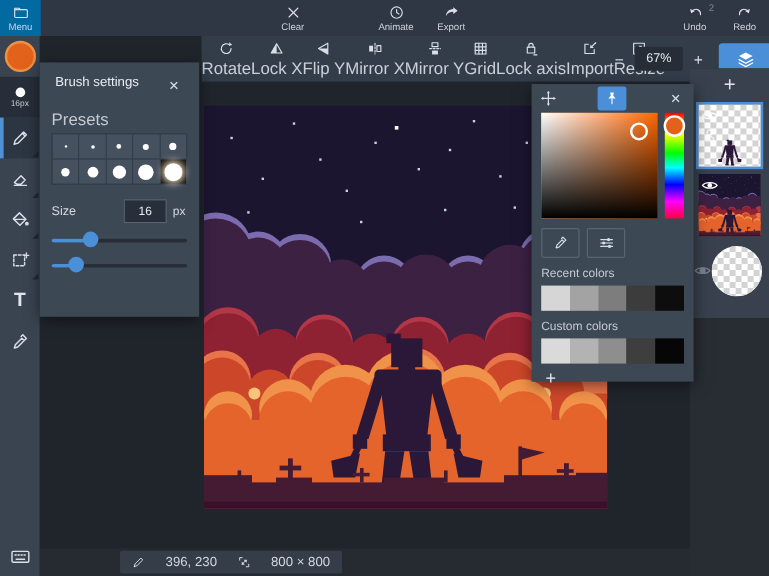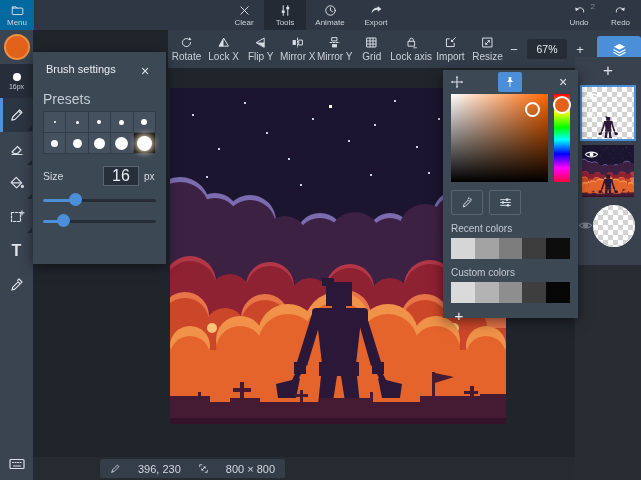--- a/index.html
+++ b/index.html
@@ -29,21 +29,21 @@
   .tb-export{left:354px;width:44px;}
   .tb-undo{left:558px;width:42px;}
   .tb-redo{left:600px;width:41px;}
   .undo-badge{position:absolute;top:2px;right:5px;font-size:8px;color:#7f8893;}
 
   
   .xbar{position:absolute;left:168px;top:30px;right:0;height:38px;background:#333d4a;z-index:2;
         display:flex;align-items:center;}
   .xitems{display:flex;width:340px;height:100%;}
   .x-item{flex:1;display:flex;flex-direction:column;align-items:center;justify-content:center;gap:2px;
-          font-size:10px;color:#c9d0d8;white-space:nowrap;}
+          font-size:14px;color:#c9d0d8;white-space:nowrap;}
   .x-item .ic{width:13px;height:13px;}
   .zoomcluster{margin-left:auto;display:flex;align-items:center;gap:5px;height:100%;}
   .zbtn{width:16px;height:20px;display:flex;align-items:center;justify-content:center;
         font-size:13px;color:#d9dfe6;}
   .zpct{width:40px;height:20px;background:#262d37;border-radius:2px;display:flex;align-items:center;
         justify-content:center;font-size:10.5px;color:#e4e8ed;}
   .layersbtn{width:44px;height:26px;background:#4a8fd8;border-radius:3px;display:flex;align-items:center;
              justify-content:center;margin-left:4px;}
   .layersbtn .ic{width:15px;height:15px;}
 
@@ -79,21 +79,21 @@
   .brush-panel{left:33px;top:52px;width:133px;height:212px;}
   .preset-grid{margin:2px 10px 0;display:grid;grid-template-columns:repeat(5,1fr);gap:1px;
                background:#333d49;border:1px solid #333d49;}
   .preset-cell{background:#46515f;height:20px;display:flex;align-items:center;justify-content:center;}
   .preset-cell.selected{background:#14100e;}
   .preset-dot{background:#fff;border-radius:50%;}
   .preset-cell.selected .preset-dot{box-shadow:0 0 6px 2px rgba(255,238,205,.85);}
   .fieldrow{display:flex;align-items:center;padding:0 10px;margin-top:12px;}
   .fieldrow label{flex:1;font-size:10.5px;color:#d4dae1;}
   .numbox{width:34px;height:18px;background:#272f3a;border:1px solid #5a6472;color:#e8ecf0;
-          font-size:16px;text-align:center;font-family:"Liberation Sans",sans-serif;padding:0;}
+          font-size:10px;text-align:center;font-family:"Liberation Sans",sans-serif;padding:0;}
   .unit{font-size:10px;color:#d4dae1;margin-left:5px;width:12px;}
   .slider{position:relative;height:14px;margin:7px 10px 0;}
   .slider .track{position:absolute;left:0;right:0;top:6px;height:3px;background:#272d36;border-radius:2px;}
   .slider .fill{position:absolute;left:0;top:6px;height:3px;background:#4a8fd8;border-radius:2px;}
   .slider .thumb{position:absolute;top:0;width:13px;height:13px;margin-left:-6px;border-radius:50%;
                  background:#4a8fd8;}
 
   
   .color-panel{left:443px;top:70px;width:135px;height:248px;}
   .cp-head{height:24px;display:flex;align-items:center;padding:0 7px;gap:6px;}
@@ -309,28 +309,20 @@
     </svg>
     <span>Menu</span>
   </div>
   <div class="tb-pro">PRO</div>
   <div class="tb-item tb-clear">
     <svg class="ic" viewBox="0 0 16 16">
       <path d="M3.5 3.5l9 9M12.5 3.5l-9 9"></path>
     </svg>
     <span>Clear</span>
   </div>
-  <div class="tb-item tb-tools">
-    <svg class="ic" viewBox="0 0 16 16">
-      <path d="M5.2 2v12M10.8 2v12"></path>
-      <rect class="fl" x="3.4" y="8" width="3.6" height="3"></rect>
-        <rect class="fl" x="9" y="3.5" width="3.6" height="3"></rect>
-    </svg>
-    <span>Tools</span>
-  </div>
   <div class="tb-item tb-animate">
     <svg class="ic" viewBox="0 0 16 16">
       <circle cx="8" cy="8" r="5.8"></circle>
         <path d="M8 4.8V8l2.4 1.4"></path>
     </svg>
     <span>Animate</span>
   </div>
   <div class="tb-item tb-export">
     <svg class="ic" viewBox="0 0 16 16">
       <path class="fl" d="M9.5 2.5 14 6l-4.5 3.5V7.2C6 7.2 3.8 8.6 2 11.5c.3-4 2.6-6.8 7.5-7.2z"></path>

